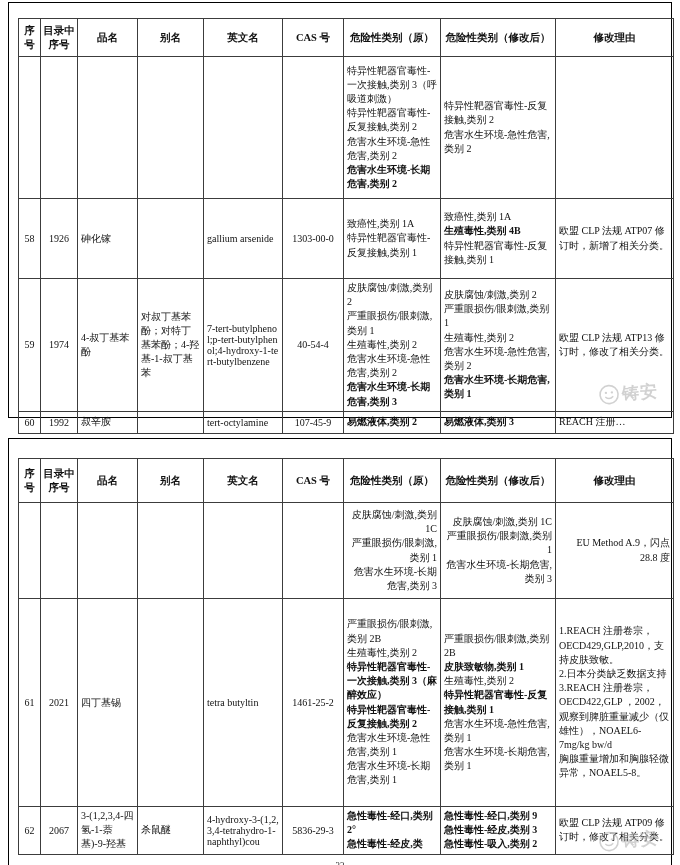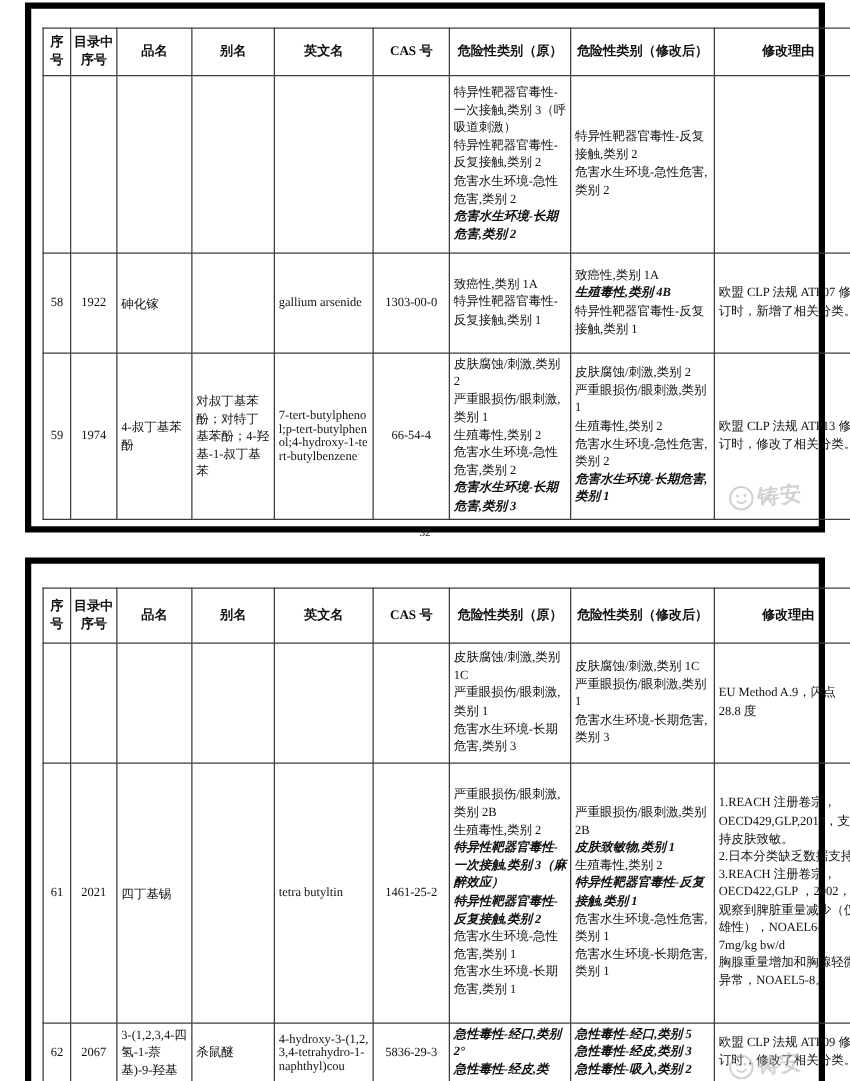--- a/index.html
+++ b/index.html
@@ -1,37 +1,37 @@
 <!DOCTYPE html>
 <html><head>
 <meta charset="utf-8">
 <style>
   html,body{margin:0;padding:0;}
   body{
     width:680px;height:865px;overflow:hidden;background:#ffffff;
     font-family:"Liberation Serif","DejaVu Serif",serif;color:#111;
   }
   .page{
-    position:relative;margin:0 20px;background:#fff;border:5px solid #000000;
+    position:relative;margin:0 8px;background:#fff;border:1px solid #000000;
   }
   .page-1{margin-top:2px;height:414px;}
   .page-2{margin-top:20px;height:427px;}
   table.doc{
     border-collapse:collapse;table-layout:fixed;width:655px;margin:15px 0 0 9px;
   }
   .page-2 table.doc{margin-top:19px;}
   th,td{
     border:1px solid #3c3c3c;font-size:10px;padding:2px 3px;
     vertical-align:middle;overflow:hidden;word-break:break-word;
   }
   th{font-weight:bold;text-align:center;font-size:10.5px;line-height:1.3;padding:1px 2px;}
   td.c{text-align:center;font-family:Liberation Serif, serif;}
   td.en{word-break:break-all;}
   .hl{line-height:1.42;}
-  .hl.b{font-weight:bold;font-style:italic;}
+  .hl.b{font-weight:bold;}
   .pagenum{text-align:center;font-size:9px;margin-top:5px;color:#222;}
   .wm{
     position:absolute;right:13px;display:flex;align-items:center;gap:1px;
     opacity:.55;transform:rotate(-5deg);color:#adadad;
     font-size:17px;font-weight:bold;letter-spacing:1px;pointer-events:none;
     font-family:"Liberation Sans","DejaVu Sans",sans-serif;
   }
   .wm-1{bottom:12px;}
   .wm-2{bottom:14px;}
 </style>
@@ -81,21 +81,21 @@
               <div class="hl b">危害水生环境-长期危害,类别 2</div>
             </td>
             <td>
               <div class="hl">特异性靶器官毒性-反复接触,类别 2</div>
               <div class="hl">危害水生环境-急性危害,类别 2</div>
             </td>
             <td></td>
           </tr>
           <tr style="height: 80px;">
             <td class="c">58</td>
-            <td class="c">1922</td>
+            <td class="c">1926</td>
             <td>砷化镓</td>
             <td></td>
             <td class="en">gallium arsenide</td>
             <td class="c">1303-00-0</td>
             <td>
               <div class="hl">致癌性,类别 1A</div>
               <div class="hl">特异性靶器官毒性-反复接触,类别 1</div>
             </td>
             <td>
               <div class="hl">致癌性,类别 1A</div>
@@ -105,37 +105,54 @@
             <td>
               <div class="hl">欧盟 CLP 法规 ATP07 修订时，新增了相关分类。</div>
             </td>
           </tr>
           <tr style="height: 99px;">
             <td class="c">59</td>
             <td class="c">1974</td>
             <td>4-叔丁基苯酚</td>
             <td>对叔丁基苯酚；对特丁基苯酚；4-羟基-1-叔丁基苯</td>
             <td class="en">7-tert-butylphenol;p-tert-butylphenol;4-hydroxy-1-tert-butylbenzene</td>
-            <td class="c">66-54-4</td>
+            <td class="c">40-54-4</td>
             <td>
               <div class="hl">皮肤腐蚀/刺激,类别 2</div>
               <div class="hl">严重眼损伤/眼刺激,类别 1</div>
               <div class="hl">生殖毒性,类别 2</div>
               <div class="hl">危害水生环境-急性危害,类别 2</div>
               <div class="hl b">危害水生环境-长期危害,类别 3</div>
             </td>
             <td>
               <div class="hl">皮肤腐蚀/刺激,类别 2</div>
               <div class="hl">严重眼损伤/眼刺激,类别 1</div>
               <div class="hl">生殖毒性,类别 2</div>
               <div class="hl">危害水生环境-急性危害,类别 2</div>
               <div class="hl b">危害水生环境-长期危害,类别 1</div>
             </td>
             <td>
               <div class="hl">欧盟 CLP 法规 ATP13 修订时，修改了相关分类。</div>
+            </td>
+          </tr>
+          <tr style="height: 22px;">
+            <td class="c">60</td>
+            <td class="c">1992</td>
+            <td>叔辛胺</td>
+            <td></td>
+            <td class="en">tert-octylamine</td>
+            <td class="c">107-45-9</td>
+            <td>
+              <div class="hl b">易燃液体,类别 2</div>
+            </td>
+            <td>
+              <div class="hl b">易燃液体,类别 3</div>
+            </td>
+            <td>
+              <div class="hl">REACH 注册…</div>
             </td>
           </tr>
         </tbody>
       </table>
     <div class="pagenum">32</div>
     <div class="wm wm-1">
       <svg width="24" height="24" viewBox="0 0 24 24">
         <circle cx="12" cy="12" r="9" fill="none" stroke="#adadad" stroke-width="1.6"></circle>
         <circle cx="9" cy="10" r="1.2" fill="#adadad"></circle>
         <circle cx="15" cy="10" r="1.2" fill="#adadad"></circle>
@@ -165,21 +182,21 @@
             <th>品名</th>
             <th>别名</th>
             <th>英文名</th>
             <th>CAS 号</th>
             <th>危险性类别（原）</th>
             <th>危险性类别（修改后）</th>
             <th>修改理由</th>
           </tr>
         </thead>
         <tbody>
-          <tr style="height: 96px;">
+          <tr style="height: 96px; text-align: right;">
             <td class="c"></td>
             <td class="c"></td>
             <td></td>
             <td></td>
             <td class="en"></td>
             <td class="c"></td>
             <td>
               <div class="hl">皮肤腐蚀/刺激,类别 1C</div>
               <div class="hl">严重眼损伤/眼刺激,类别 1</div>
               <div class="hl">危害水生环境-长期危害,类别 3</div>
@@ -228,21 +245,21 @@
             <td class="c">2067</td>
             <td>3-(1,2,3,4-四氢-1-萘基)-9-羟基</td>
             <td>杀鼠醚</td>
             <td class="en">4-hydroxy-3-(1,2,3,4-tetrahydro-1-naphthyl)cou</td>
             <td class="c">5836-29-3</td>
             <td>
               <div class="hl b">急性毒性-经口,类别 2°</div>
               <div class="hl b">急性毒性-经皮,类</div>
             </td>
             <td>
-              <div class="hl b">急性毒性-经口,类别 5</div>
+              <div class="hl b">急性毒性-经口,类别 9</div>
               <div class="hl b">急性毒性-经皮,类别 3</div>
               <div class="hl b">急性毒性-吸入,类别 2</div>
             </td>
             <td>
               <div class="hl">欧盟 CLP 法规 ATP09 修订时，修改了相关分类。</div>
             </td>
           </tr>
         </tbody>
       </table>
     <div class="pagenum">33</div>

